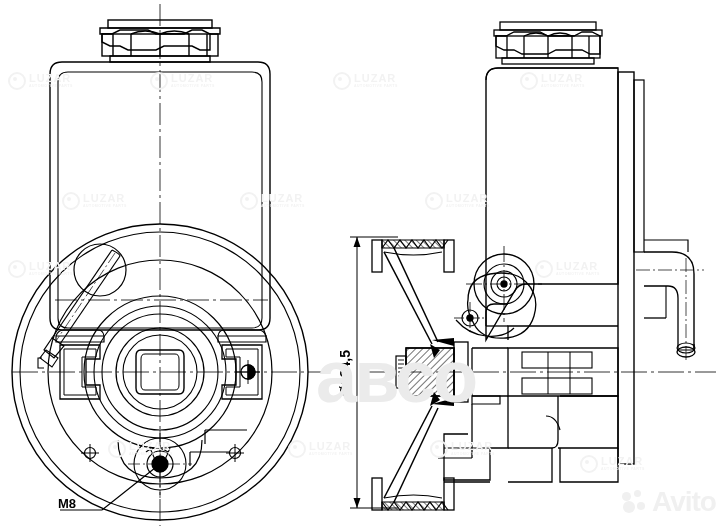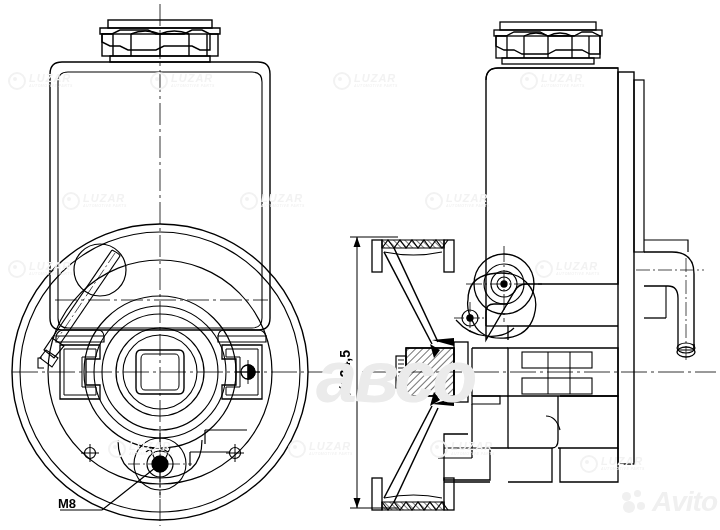--- a/index.html
+++ b/index.html
@@ -1,20 +1,20 @@
 <!DOCTYPE html>
 <html><head>
 <meta charset="utf-8">
 <style>
   html,body{margin:0;padding:0;background:#fff;}
   body{width:720px;height:530px;overflow:hidden;
        font-family:"Liberation Sans", sans-serif;}
   #stage{position:relative;width:720px;height:530px;background:#ffffff;}
   #drawing{position:absolute;left:0;top:0;width:720px;height:530px;}
-  .wm{position:absolute;pointer-events:none;user-select:none;font-style:italic;}
+  .wm{position:absolute;pointer-events:none;user-select:none;}
   .wm-luzar{color:#f2f2f2;font-size:11px;font-weight:bold;letter-spacing:1px;
             display:flex;align-items:center;gap:3px;}
   .wm-luzar .lz-mark{width:14px;height:14px;border-radius:50%;
             border:2px solid #f2f2f2;position:relative;flex:0 0 auto;}
   .wm-luzar .lz-mark:after{content:"";position:absolute;left:3px;top:3px;
             width:4px;height:4px;border-radius:50%;background:#f2f2f2;}
   .wm-luzar .lz-txt{display:flex;flex-direction:column;line-height:1;}
   .wm-luzar .lz-sub{font-size:3.5px;letter-spacing:.5px;margin-top:1px;}
   .wm-avito-center{color:#ebebeb;font-size:74px;font-weight:bold;
             letter-spacing:-3px;line-height:1;}

